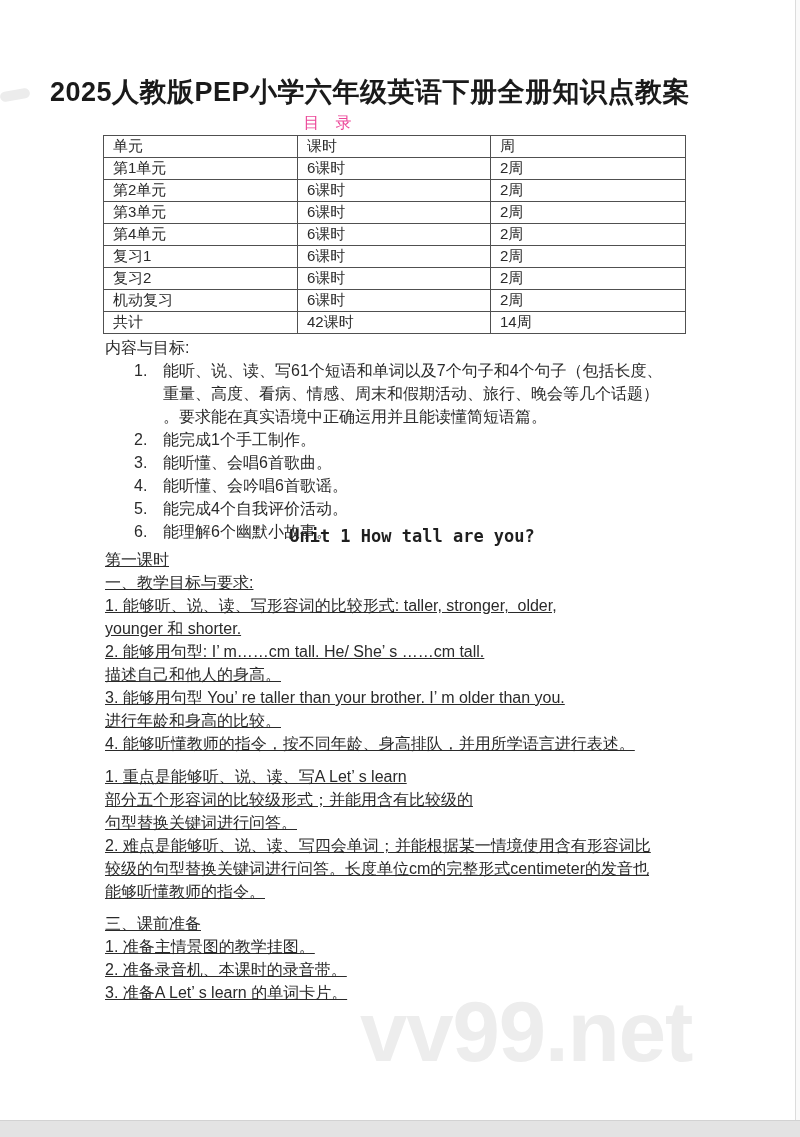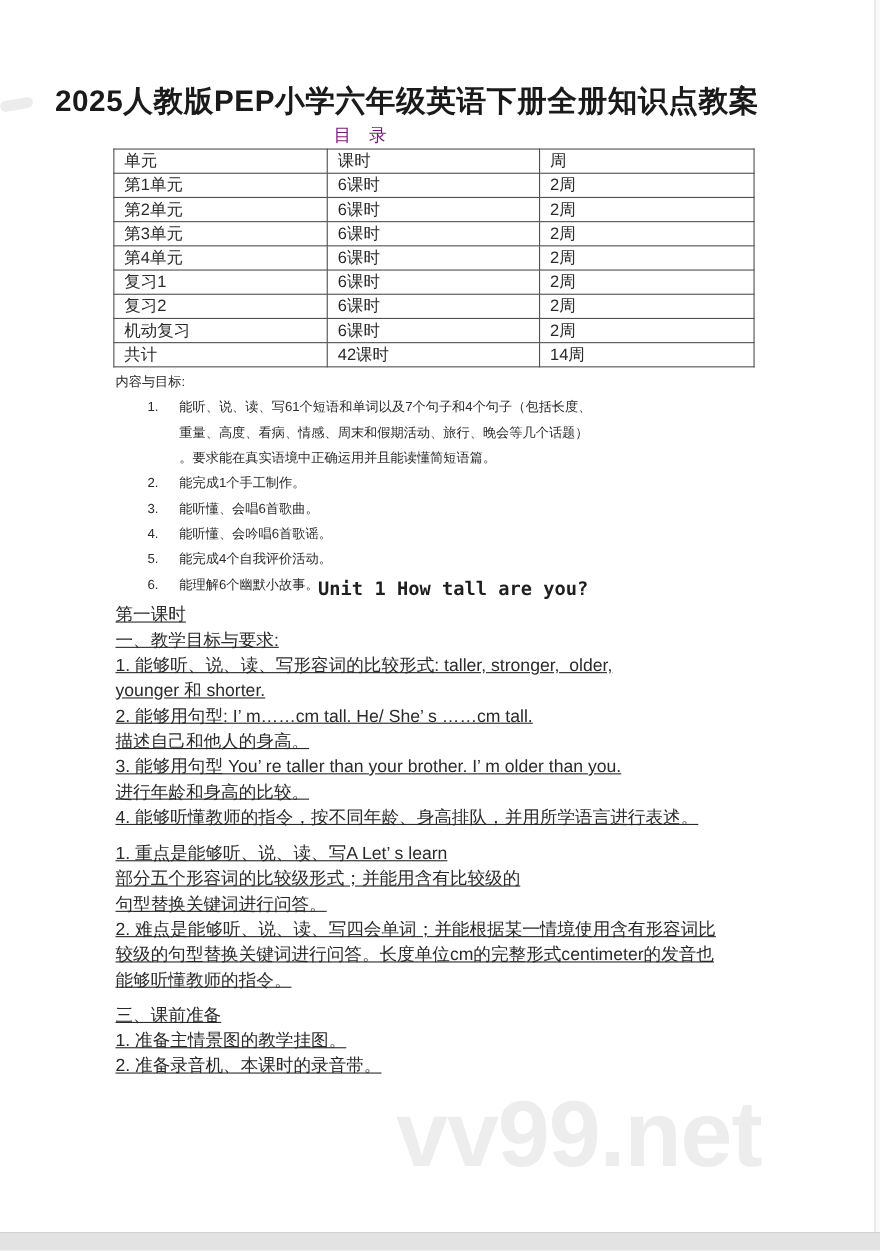--- a/index.html
+++ b/index.html
@@ -40,21 +40,21 @@
     color: #1a1a1a;
   }
 
   .toc-heading {
     position: absolute;
     top: 113px;
     left: 0;
     width: 655px;
     text-align: center;
     font-size: 16px;
-    color: #701a75;
+    color: #ec4899;
   }
 
   .toc-table {
     position: absolute;
     top: 135px;
     left: 103px;
     width: 582px;
     border-collapse: collapse;
     font-size: 15px;
     table-layout: fixed;
@@ -67,21 +67,21 @@
     text-align: left;
     overflow: hidden;
     white-space: nowrap;
   }
 
   .goals {
     position: absolute;
     top: 336px;
     left: 105px;
     width: 608px;
-    font-size: 12px;
+    font-size: 16px;
     line-height: 23px;
   }
   .goal-item { display: flex; }
   .goal-num {
     margin-left: 29px;
     width: 29px;
     flex: 0 0 29px;
   }
   .goal-text {
     flex: 1;
@@ -312,20 +312,21 @@
   </div>
 
   <div class="section section-gap2">
     <div class="section-title">三、课前准备</div>
     <div class="section-lines">
 
         <div class="line">1. 准备主情景图的教学挂图。</div>
 
         <div class="line">2. 准备录音机、本课时的录音带。</div>
 
+        <div class="line">3. 准备A Let’ s learn 的单词卡片。</div>
       </div>
   </div>
 </div>
 
 <div class="watermark">vv99.net</div>
 
 <div class="page-edge-strip"></div>
 <div class="page-edge-line"></div>
 <div class="bottom-bar"></div>
 

